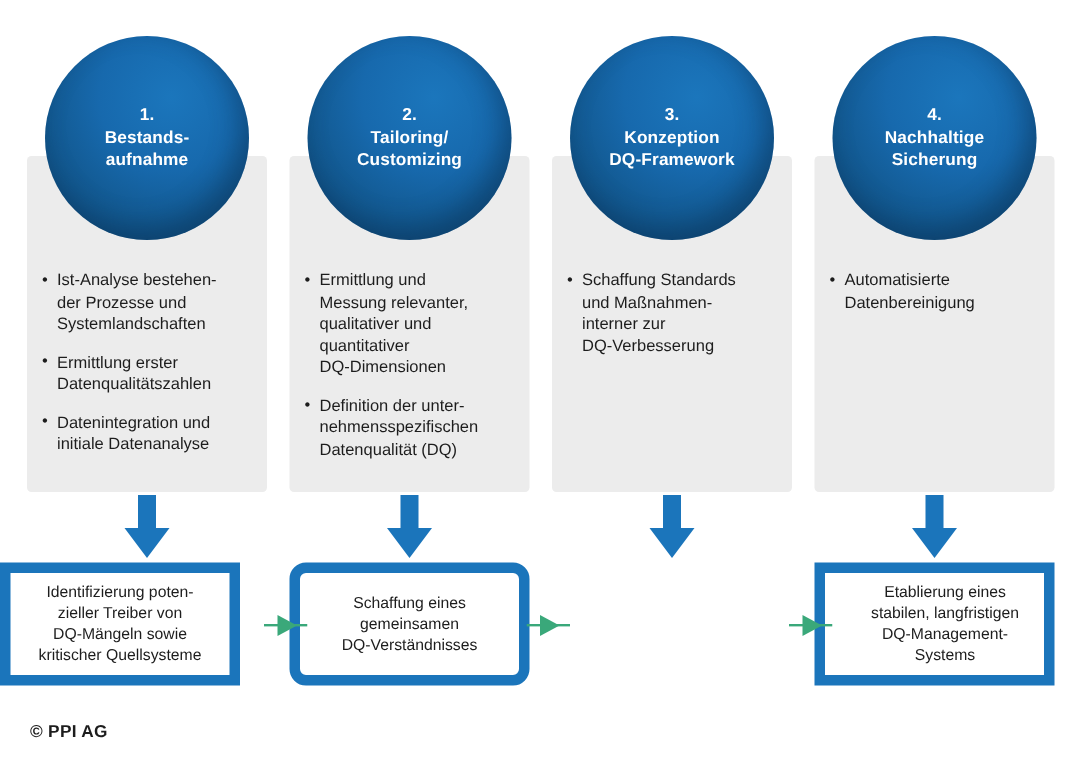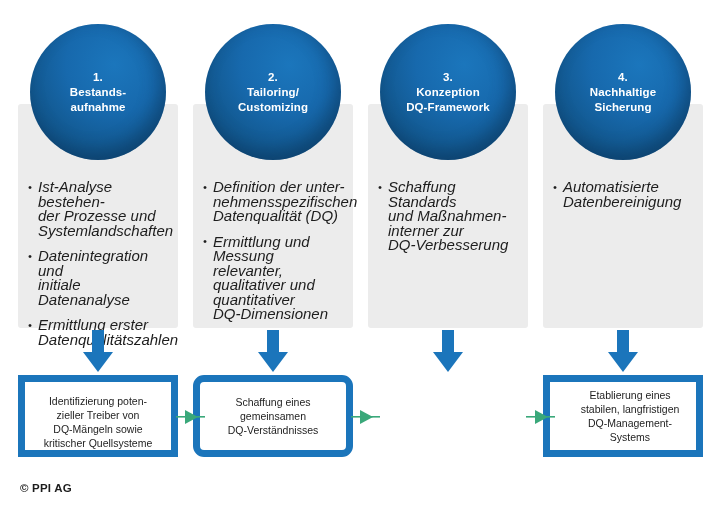--- a/index.html
+++ b/index.html
@@ -76,25 +76,24 @@
     top: 156px;
     width: 142px;
     list-style: none;
     margin: 0;
     padding: 0;
   }
   .bullet {
     position: relative;
     padding-left: 10px;
     margin-bottom: 11px;
-    font-size: 15px;
+    font-size: 11px;
     line-height: 14.5px;
     color: #1d1d1d;
     white-space: pre-line;
-    font-style: italic;
   }
   .bullet:before {
     content: "\2022";
     position: absolute;
     left: 0;
     top: -0.5px;
     font-size: 11px;
     color: #1d1d1d;
   }
 
@@ -117,21 +116,21 @@
     top: 375px;
     width: 160px;
     height: 82px;
     background: #ffffff;
     border: 7px solid #1b75bb;
     box-sizing: border-box;
     display: flex;
     align-items: center;
     justify-content: center;
   }
-  .ob-0 { left: 18px; align-items: flex-end; }
+  .ob-0 { left: 0; }
   .ob-1 { left: 193px; border-radius: 11px; }
   .ob-2 { left: 368px; }
   .ob-3 { left: 543px; padding-left: 14px; }
   .outbox-text {
     font-size: 10.5px;
     line-height: 14px;
     text-align: center;
     color: #1d1d1d;
     white-space: pre-line;
     padding: 0 3px;
@@ -169,43 +168,43 @@
     <div class="panel"></div>
     <div class="circle">
       <div class="circle-label">1.
 Bestands-
 aufnahme</div>
     </div>
     <ul class="bullets">
       <li class="bullet">Ist-Analyse bestehen-
 der Prozesse und
 Systemlandschaften</li>
+      <li class="bullet">Ermittlung erster
+Datenqualitätszahlen</li>
       <li class="bullet">Datenintegration und
 initiale Datenanalyse</li>
-      <li class="bullet">Ermittlung erster
-Datenqualitätszahlen</li>
     </ul>
   </div>
 
   <div class="column col-1">
     <div class="panel"></div>
     <div class="circle">
       <div class="circle-label">2.
 Tailoring/
 Customizing</div>
     </div>
     <ul class="bullets">
-      <li class="bullet">Definition der unter-
-nehmensspezifischen
-Datenqualität (DQ)</li>
       <li class="bullet">Ermittlung und
 Messung relevanter,
 qualitativer und
 quantitativer
 DQ-Dimensionen</li>
+      <li class="bullet">Definition der unter-
+nehmensspezifischen
+Datenqualität (DQ)</li>
     </ul>
   </div>
 
   <div class="column col-2">
     <div class="panel"></div>
     <div class="circle">
       <div class="circle-label">3.
 Konzeption
 DQ-Framework</div>
     </div>

